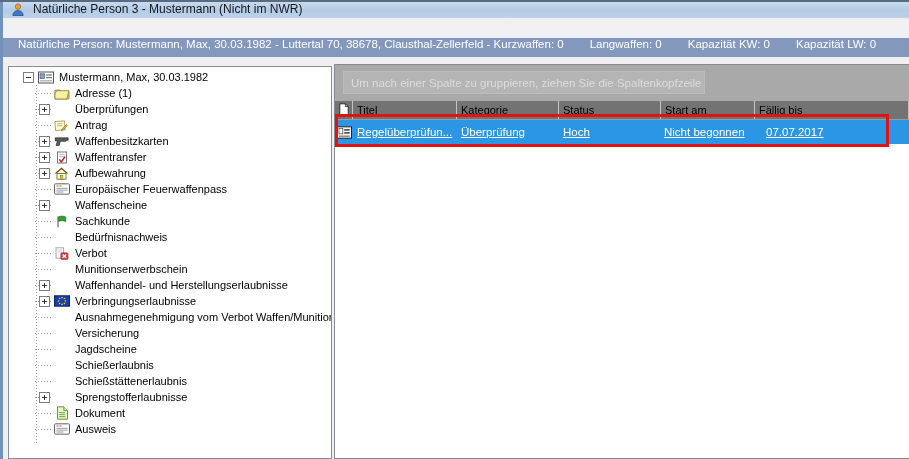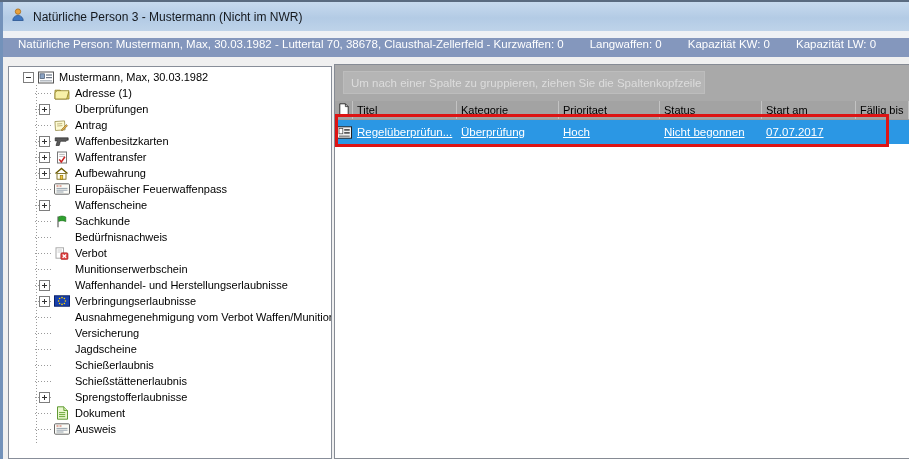--- a/index.html
+++ b/index.html
@@ -1,22 +1,22 @@
 <!DOCTYPE html>
 <html style="--titlebar-blue: #bcd2ea; --infobar-blue: #8497bd; --selection-blue: #2b97e4; --annotation-red: #dd1414; --panel-gray: #a9a9a9;"><head>
 <meta charset="utf-8">
 <style>
   html,body{margin:0;padding:0;}
   body{width:909px;height:459px;overflow:hidden;position:relative;
        font-family:"Liberation Sans", sans-serif;background:#f0f0f0;}
   .frame-top{position:absolute;left:0;top:0;right:0;height:2px;background:#5a6b80;}
   .frame-left{position:absolute;left:0;top:2px;width:3px;bottom:0;background:#7392ba;}
-  .titlebar{position:absolute;left:3px;top:2px;right:0;height:29px;
+  .titlebar{position:absolute;left:3px;top:2px;right:0;height:16px;
             background:linear-gradient(#c7daee,#b3cbe5 55%,#bed3e9);
-            display:flex;align-items:center;padding-left:7px;gap:7px;}
+            display:flex;align-items:flex-start;padding-left:7px;gap:7px;}
   .titlebar .title{font-size:12px;color:#14181d;white-space:nowrap;}
   .gap-strip{position:absolute;left:3px;top:31px;right:0;height:7px;background:#eef1f5;}
   .infobar{position:absolute;left:3px;top:38px;right:0;height:19px;background:var(--infobar-blue);
            color:#fff;font-size:11.5px;display:flex;align-items:flex-start;padding-left:15px;white-space:nowrap;overflow:hidden;}
   .infobar span{margin-right:26px;}
   
   .tree-panel{position:absolute;left:8px;top:66px;width:324px;height:393px;background:#fff;
               border:1px solid #888e99;overflow:hidden;padding-top:2px;box-sizing:border-box;}
   .tree-panel::after{content:"";position:absolute;left:27px;top:18px;height:360px;width:1px;
               background:repeating-linear-gradient(#9a9a9a 0 1px,transparent 1px 3px);}
@@ -32,21 +32,21 @@
   .icon-slot{width:17px;height:14px;margin-left:3px;flex:none;display:flex;align-items:center;justify-content:center;}
   .tree-label{margin-left:3px;padding:1px 2px;}
   .tree-label.selected{background:#ededed;box-shadow:0 0 0 1px #d8d8d8;}
   
   .grid-panel{position:absolute;left:334px;top:64px;width:575px;height:395px;background:#fff;
               border:1px solid #868b94;border-right:none;box-sizing:border-box;overflow:hidden;}
   .group-panel{height:36px;background:var(--panel-gray);position:relative;}
   .group-hint{position:absolute;left:8px;top:6px;width:362px;height:23px;background:#b5b5b5;
               color:#dcdcdc;font-size:11.5px;display:flex;align-items:center;padding-left:7px;
               box-sizing:border-box;border:1px solid #bdbdbd;white-space:nowrap;overflow:hidden;}
-  .header-row{height:18px;display:flex;background:#a3a3a3;border-bottom:1px solid #9b9b9b;font-size:11px;color:#000;}
+  .header-row{height:18px;display:flex;background:#737373;border-bottom:1px solid #9b9b9b;font-size:11px;color:#000;}
   .hcell{border-right:1px solid #c3c3c3;display:flex;align-items:center;padding-left:4px;
          box-sizing:border-box;flex:none;white-space:nowrap;overflow:hidden;}
   .hcell.icon-col{justify-content:center;padding-left:0;}
   .grid-body{background:#fff;}
   .data-row{height:24px;display:flex;font-size:11.5px;}
   .data-row.selected{background:var(--selection-blue);color:#fff;text-decoration:underline;}
   .dcell{display:flex;align-items:center;padding-left:4px;box-sizing:border-box;flex:none;
          white-space:nowrap;overflow:hidden;}
   .dcell.icon-cell{justify-content:center;padding-left:0;}
   .annotation{position:absolute;left:335px;top:114px;width:554px;height:33px;
@@ -293,23 +293,20 @@
             <path d="M0.8 0.8 h5.6 l2.8 2.8 v8.6 H0.8 z" fill="#fff" stroke="#222" stroke-width="0.9"></path>
             <path d="M6.4 0.8 v2.8 h2.8" fill="none" stroke="#222" stroke-width="0.8"></path>
           </svg></span>
       </div>
       <div class="hcell" style="width: 104px;">
         <span>Titel</span>
       </div>
       <div class="hcell" style="width: 102px;">
         <span>Kategorie</span>
       </div>
-      <div class="hcell" style="width: 101px;">
-        <span>Prioritaet</span>
-      </div>
       <div class="hcell" style="width: 102px; text-align: right;">
         <span>Status</span>
       </div>
       <div class="hcell" style="width: 94px;">
         <span>Start am</span>
       </div>
       <div class="hcell" style="flex: 1 1 0%;">
         <span>Fällig bis</span>
       </div>
     </div>

